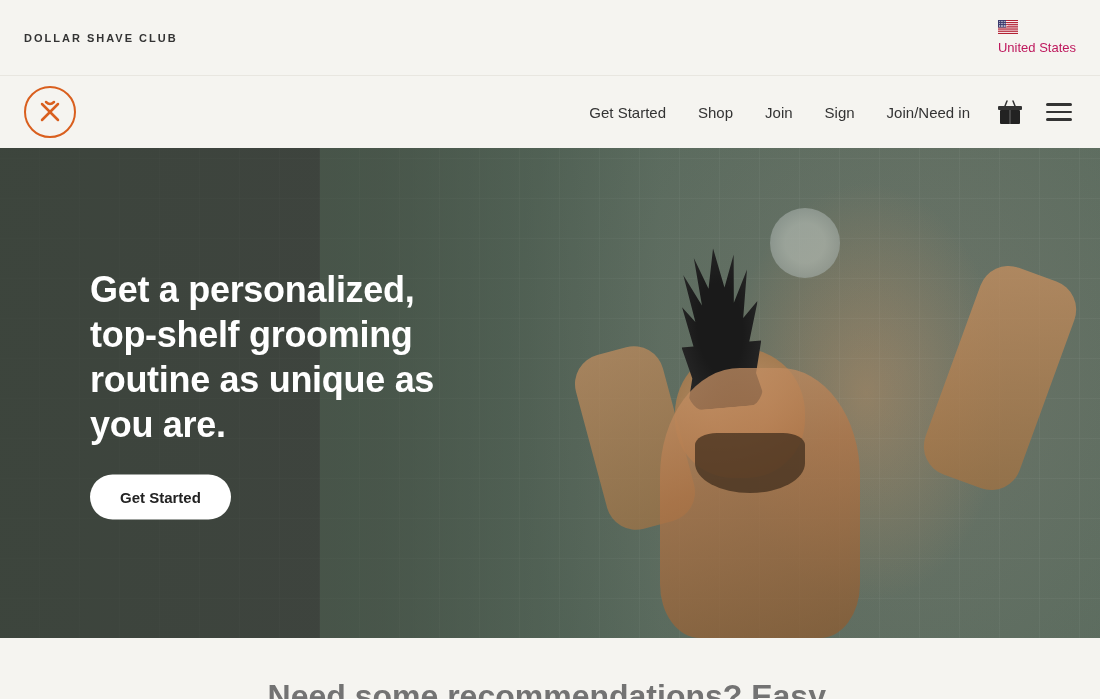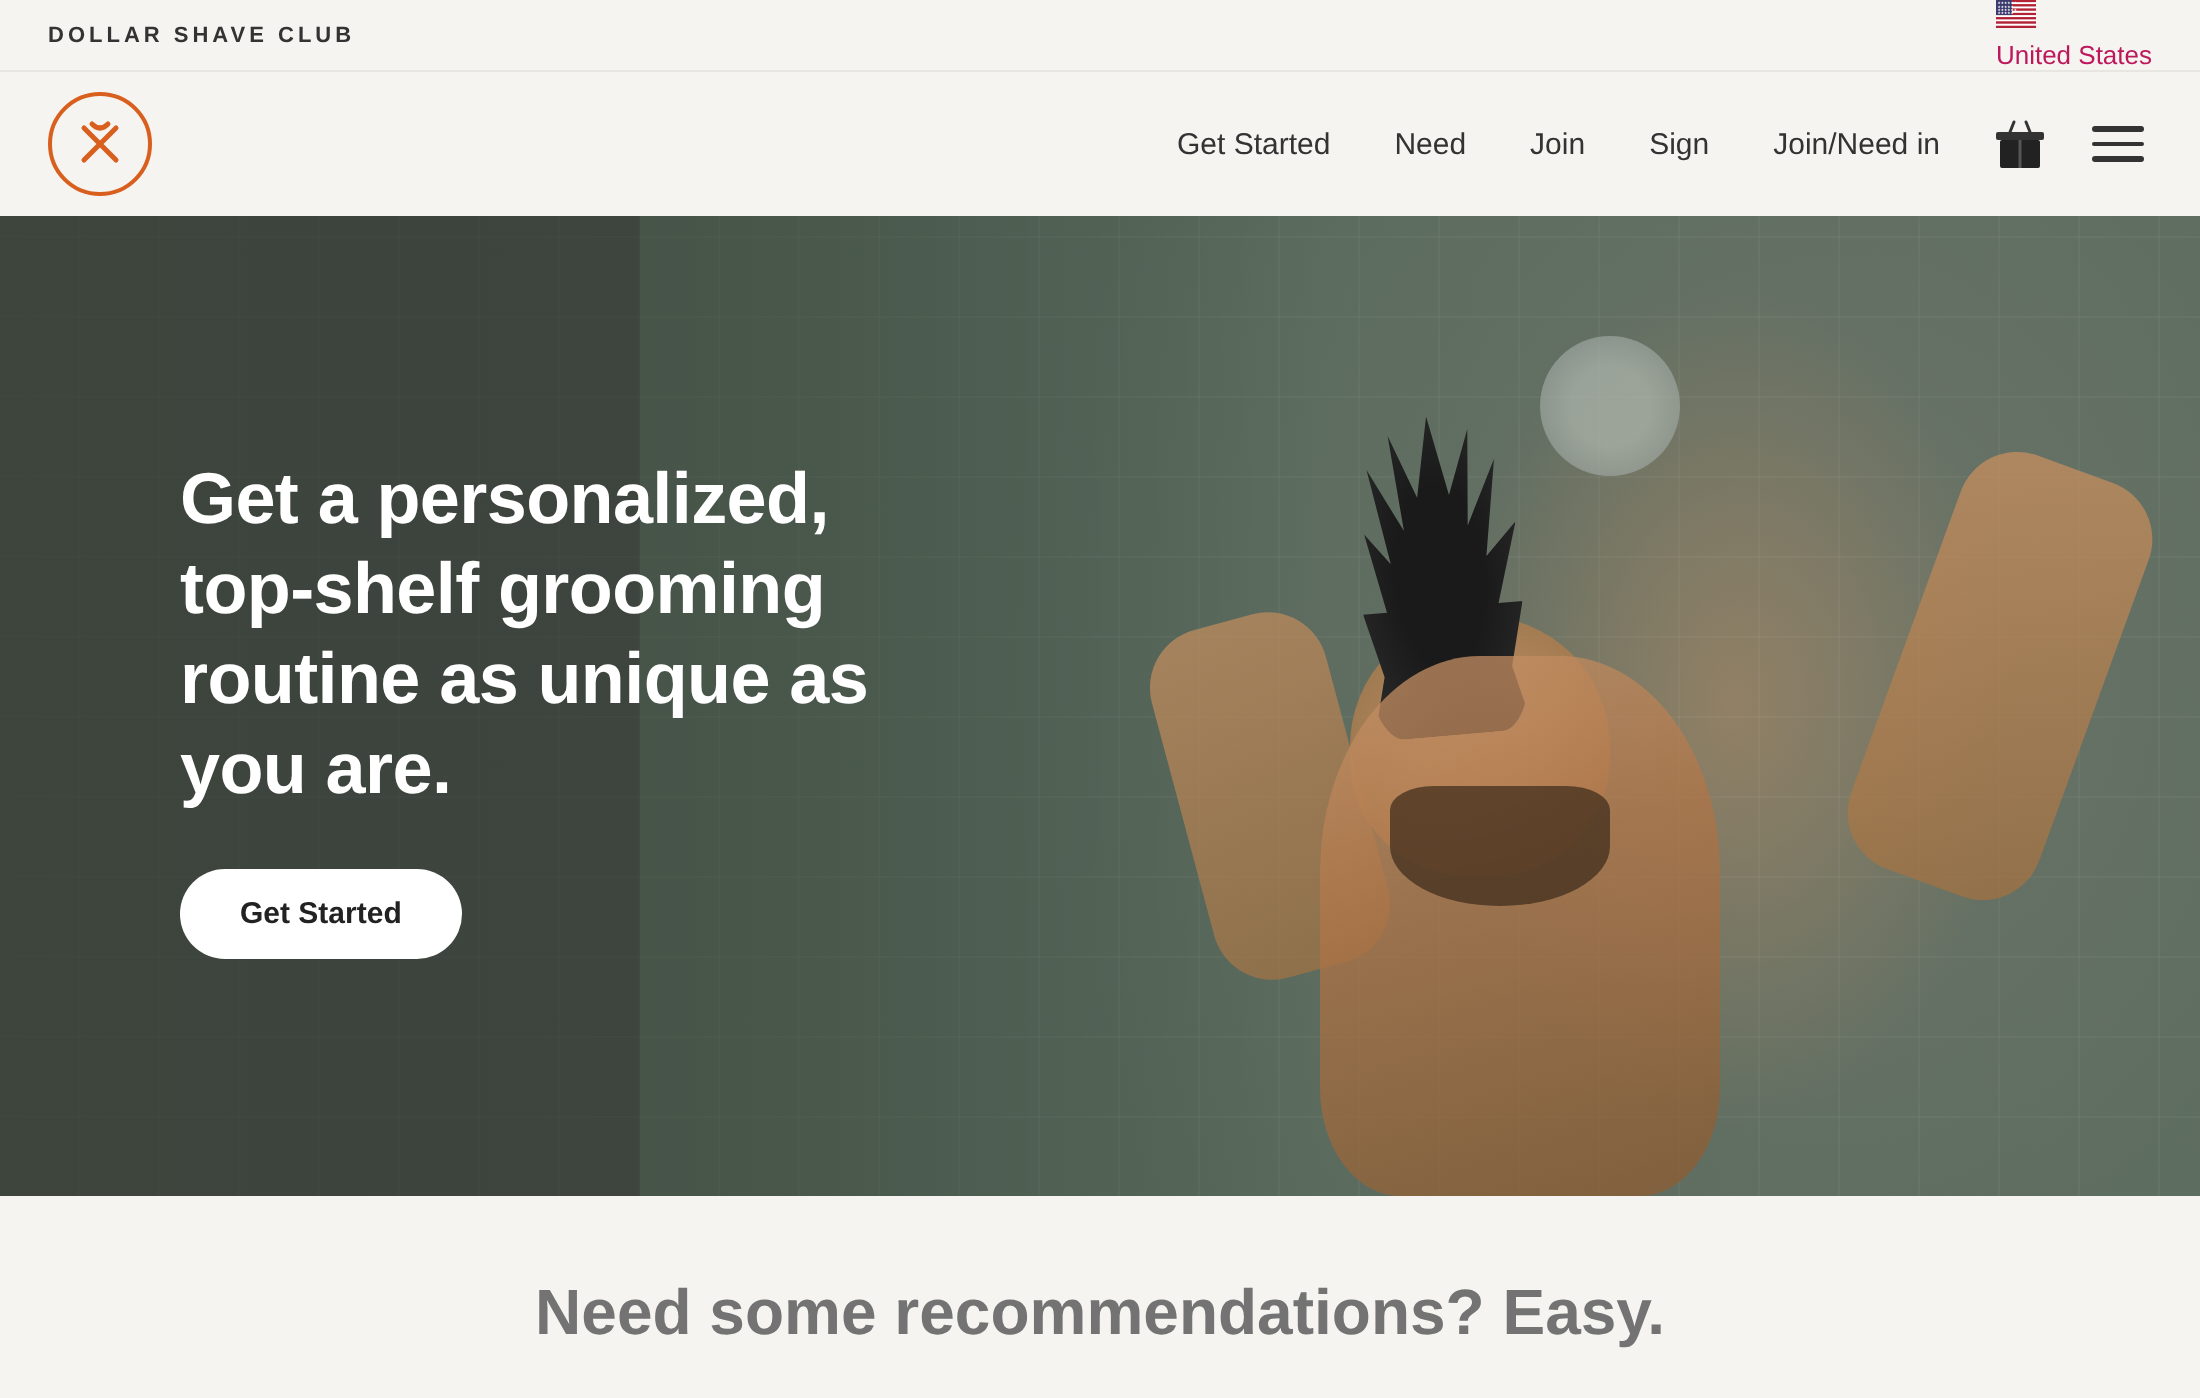--- a/index.html
+++ b/index.html
@@ -4,21 +4,21 @@
   <style>
     * { margin: 0; padding: 0; box-sizing: border-box; }
     body { font-family: -apple-system, BlinkMacSystemFont, 'Segoe UI', Helvetica, Arial, sans-serif; background: #f5f4f0; width: 1100px; min-height: 699px; overflow-x: hidden; }
 
     
     .top-bar {
       background: #f5f4f0;
       display: flex;
       align-items: center;
       justify-content: space-between;
-      padding: 0 24px;
+      padding: 20px 24px;
       border-bottom: 1px solid #e8e6e0;
     }
     .brand-name {
       font-size: 11px;
       font-weight: 700;
       letter-spacing: 2px;
       color: #333;
       text-transform: uppercase;
     }
     .locale {
@@ -344,21 +344,21 @@
 
       <line x1="6" y1="6" x2="22" y2="22" stroke="#d95f1e" stroke-width="2.5" stroke-linecap="round"></line>
       <line x1="22" y1="6" x2="6" y2="22" stroke="#d95f1e" stroke-width="2.5" stroke-linecap="round"></line>
 
       <path d="M 10 4 Q 14 8 18 4" stroke="#d95f1e" stroke-width="2.5" fill="none" stroke-linecap="round"></path>
     </svg>
   </div>
 
   <div class="nav-links">
     <a class="nav-link">Get Started</a>
-    <a class="nav-link">Need</a>
+    <a class="nav-link">Shop</a>
     <a class="nav-link">Join</a>
     <a class="nav-link">Sign</a>
     <a class="nav-link">Join/Need in</a>
   </div>
 
   <div class="nav-icons">
 
     <div class="box-icon">
       <svg class="box-svg" viewBox="0 0 28 28" fill="none" xmlns="http://www.w3.org/2000/svg">
         <rect x="4" y="12" width="20" height="14" rx="1" fill="#222"></rect>

